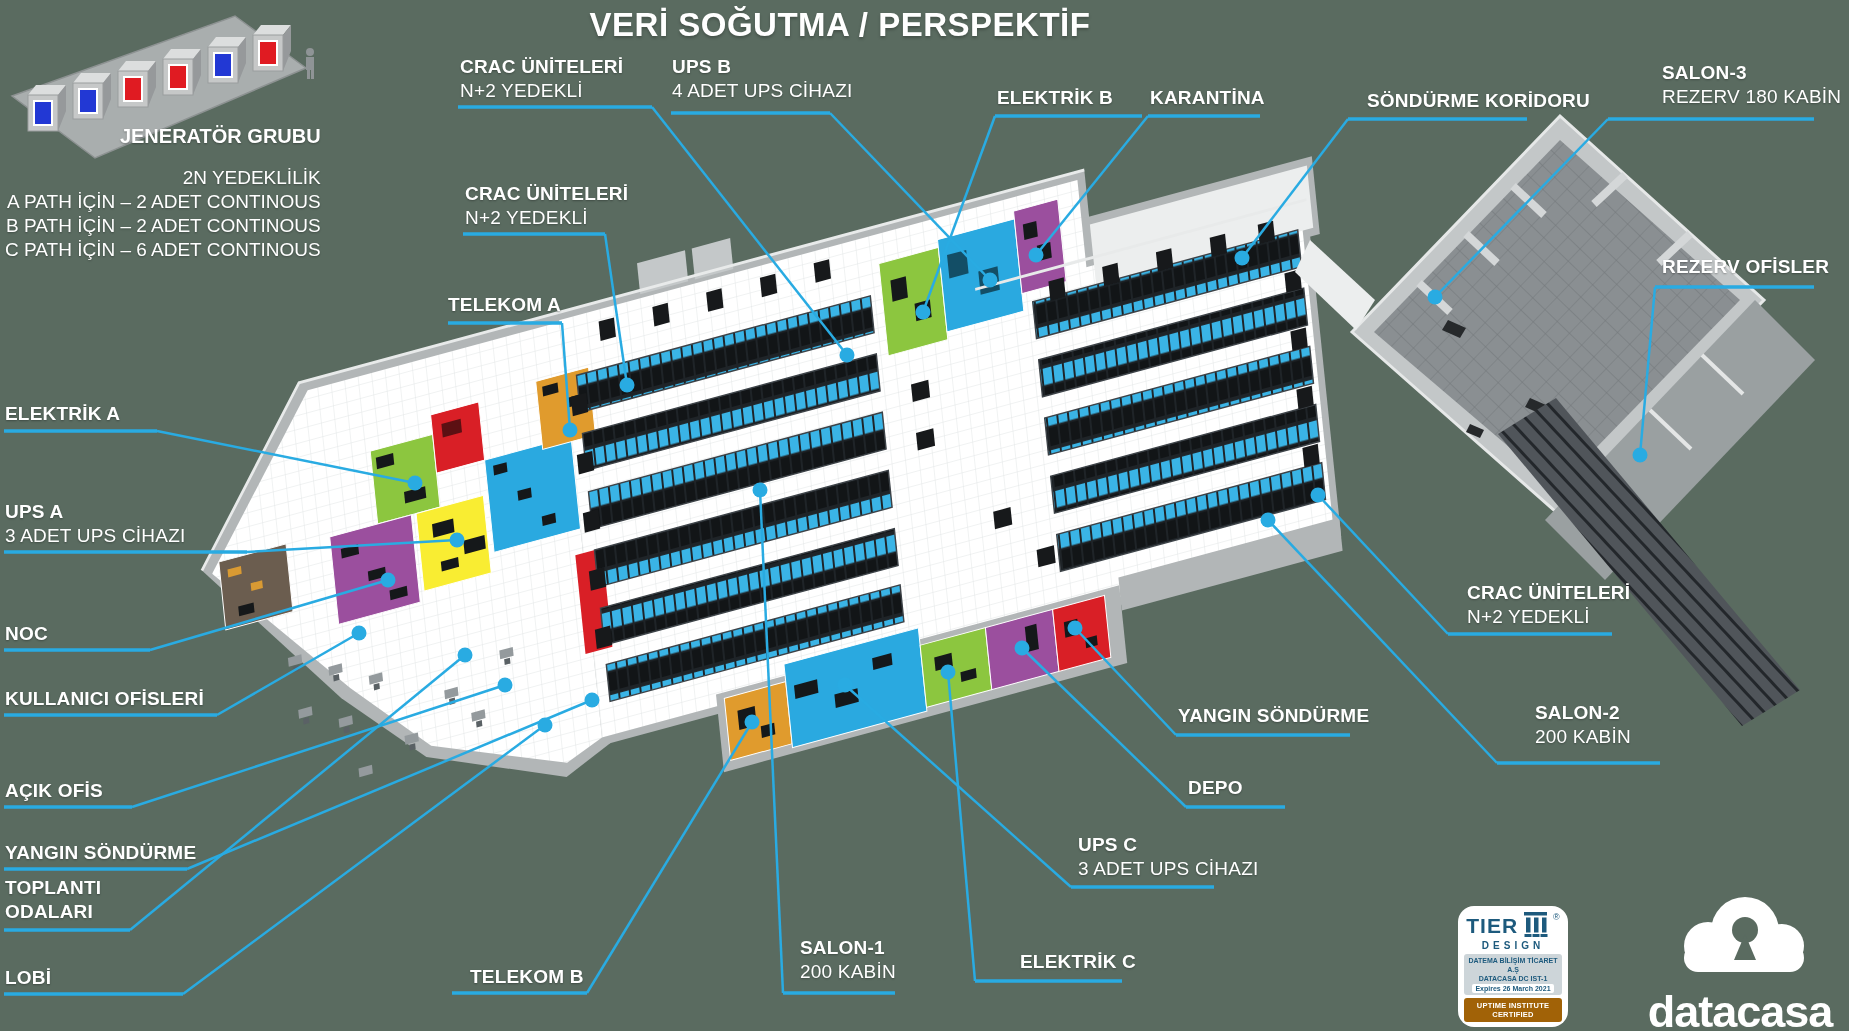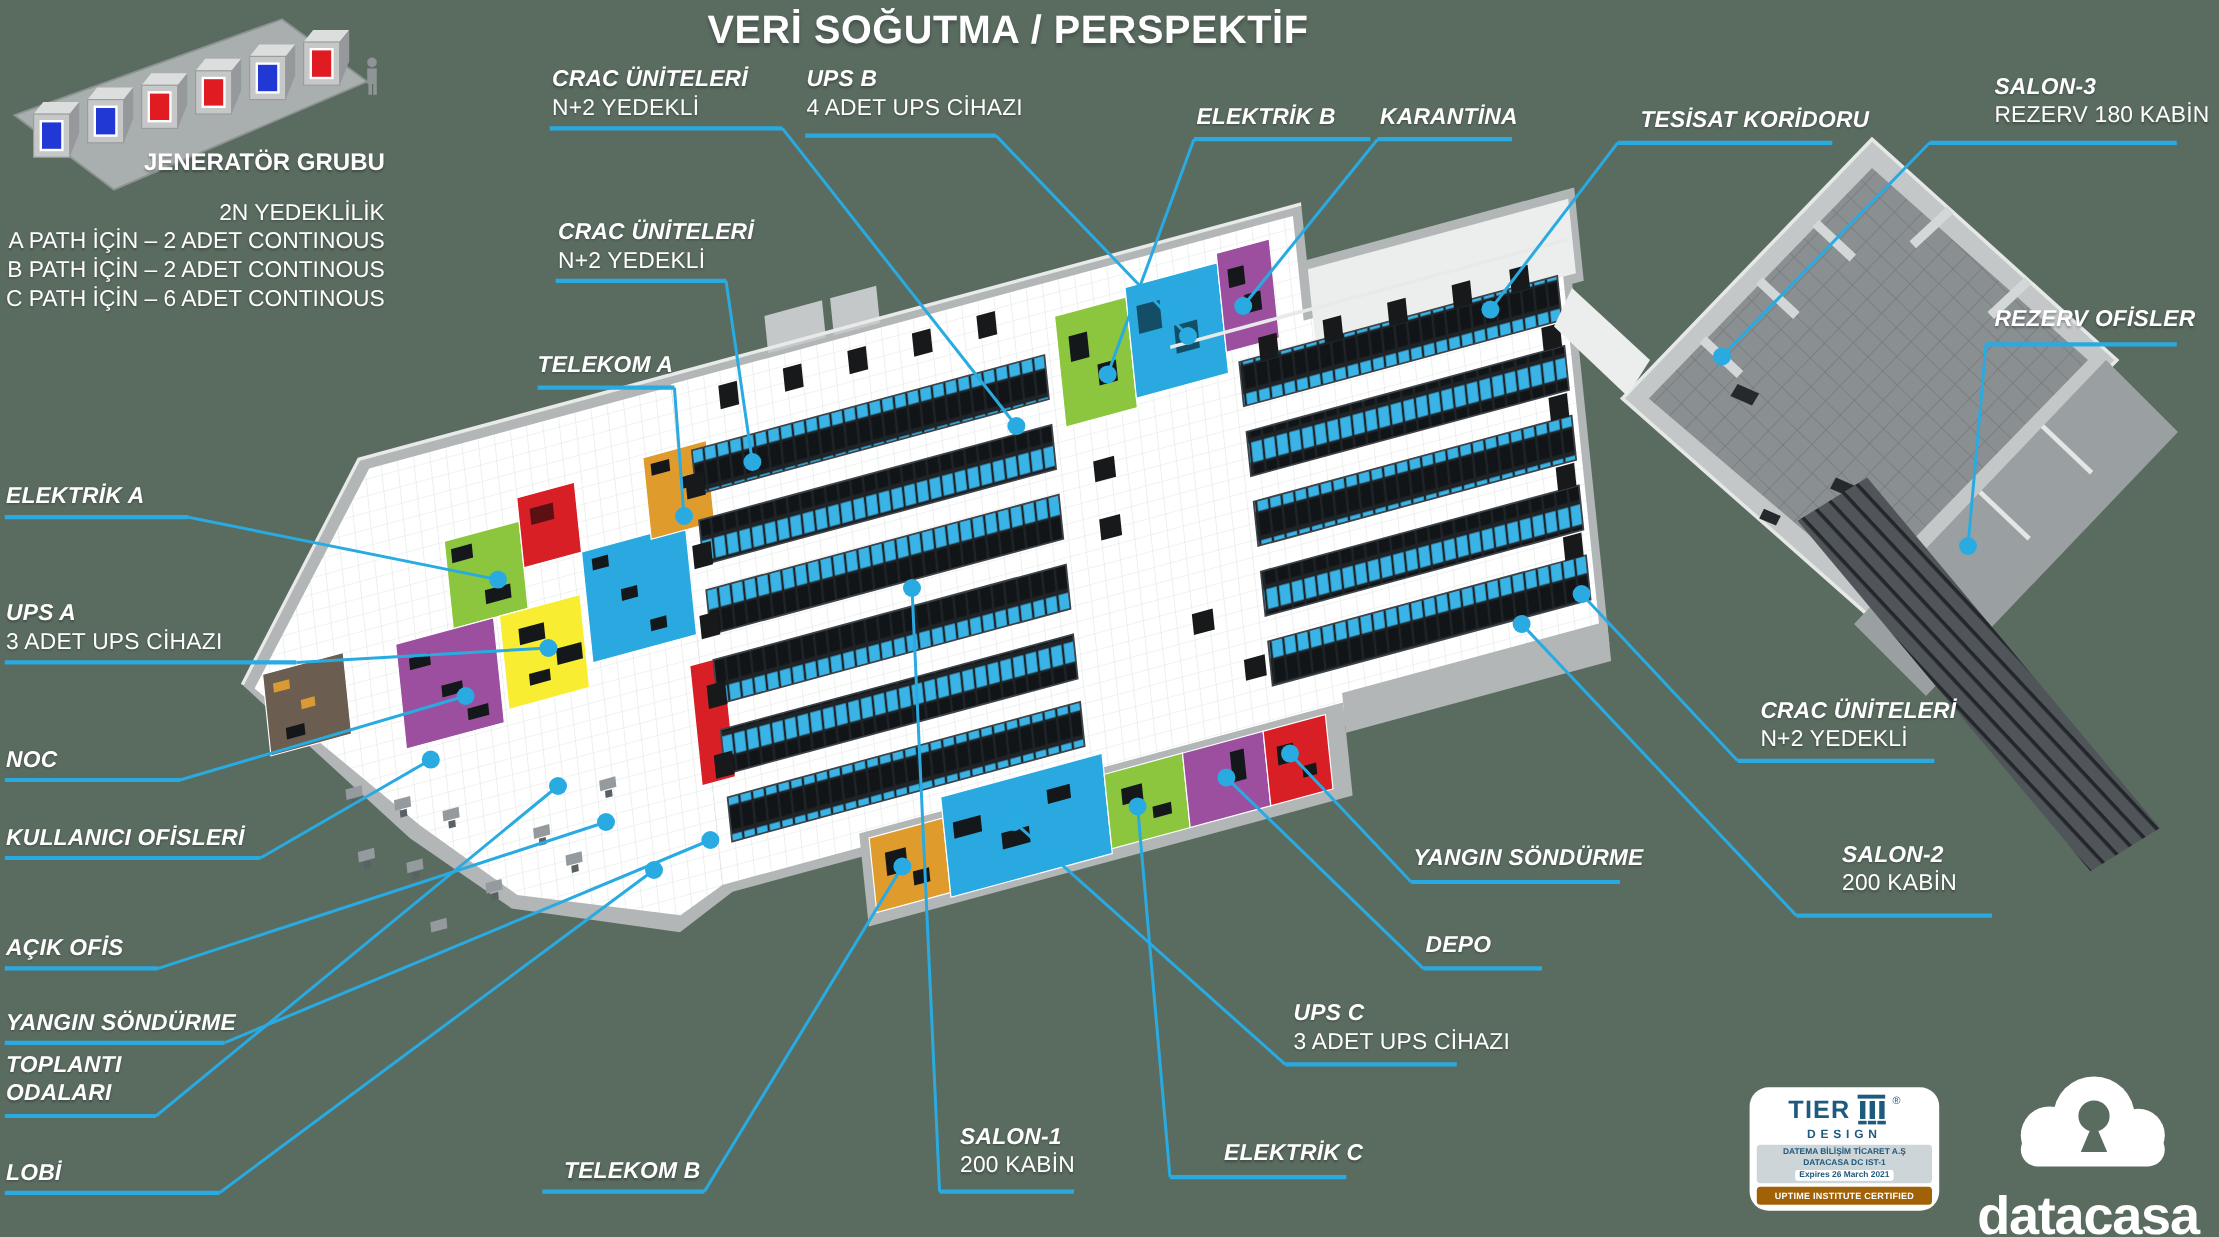--- a/index.html
+++ b/index.html
@@ -3,28 +3,28 @@
 <meta charset="utf-8">
 <style>
   html,body{margin:0;padding:0;background:#5a6b60;}
   .stage{position:relative;width:1849px;height:1031px;background:#5a6b60;overflow:hidden;
          font-family:"Liberation Sans",sans-serif;}
   svg.scene{position:absolute;left:0;top:0;}
   .title{position:absolute;left:520px;top:6px;width:640px;text-align:center;color:#fff;
          font-size:33px;font-weight:bold;letter-spacing:.5px;text-shadow:0 2px 3px rgba(0,0,0,.25);}
   .lbl{position:absolute;color:#fff;font-size:19px;line-height:24px;letter-spacing:.2px;
        text-shadow:0 1px 2px rgba(0,0,0,.3);white-space:nowrap;}
-  .lbl .t{font-weight:bold;font-style:italic;}
+  .lbl .t{font-weight:bold;}
   .lbl .s{font-weight:normal;}
   .lbl.wrap{white-space:normal;width:130px;}
   .info{position:absolute;left:5px;color:#fff;font-size:19px;line-height:24px;
         text-shadow:0 1px 2px rgba(0,0,0,.3);white-space:nowrap;}
   .info .hd{font-weight:bold;font-size:20px;margin-bottom:18px;}
   
-  .badge{position:absolute;left:1458px;top:906px;width:158px;background:#fff;border-radius:16px;
+  .badge{position:absolute;left:1458px;top:906px;width:110px;background:#fff;border-radius:16px;
          padding:6px 6px 5px 6px;box-sizing:border-box;color:#1d5a7d;text-align:center;}
   .badge .row1{display:flex;align-items:center;justify-content:center;gap:4px;}
   .badge .tier{font-size:21px;font-weight:bold;letter-spacing:1px;}
   .badge .reg{font-size:9px;align-self:flex-start;}
   .badge .design{font-size:10px;font-weight:bold;letter-spacing:4px;margin:1px 0 3px 0;}
   .badge .box{background:#cdd5d9;border-radius:3px;padding:2px 1px;font-size:7px;font-weight:bold;line-height:9px;}
   .badge .box .pill{background:#fff;border-radius:2px;display:inline-block;padding:0 3px;margin-top:1px;}
   .badge .foot{background:#a16207;color:#fff;font-size:7.5px;font-weight:bold;border-radius:3px;
                margin-top:3px;padding:3px 1px;letter-spacing:.2px;}
   
@@ -371,21 +371,21 @@
       <div class="t">CRAC ÜNİTELERİ</div>
       <div class="s">N+2 YEDEKLİ</div>
     </div>
 <div class="lbl" style="left:448px;top:293px;"><span class="t">TELEKOM A</span></div>
 <div class="lbl" style="left:672px;top:55px;">
       <div class="t">UPS B</div>
       <div class="s">4 ADET UPS CİHAZI</div>
     </div>
 <div class="lbl" style="left:997px;top:86px;"><span class="t">ELEKTRİK B</span></div>
 <div class="lbl" style="left:1150px;top:86px;"><span class="t">KARANTİNA</span></div>
-<div class="lbl" style="left:1367px;top:89px;"><span class="t">TESİSAT KORİDORU</span></div>
+<div class="lbl" style="left:1367px;top:89px;"><span class="t">SÖNDÜRME KORİDORU</span></div>
 <div class="lbl" style="left:1662px;top:61px;">
       <div class="t">SALON-3</div>
       <div class="s">REZERV 180 KABİN</div>
     </div>
 <div class="lbl" style="left:1662px;top:255px;"><span class="t">REZERV OFİSLER</span></div>
 <div class="lbl" style="left:1467px;top:581px;">
       <div class="t">CRAC ÜNİTELERİ</div>
       <div class="s">N+2 YEDEKLİ</div>
     </div>
 <div class="lbl" style="left:1535px;top:701px;">

